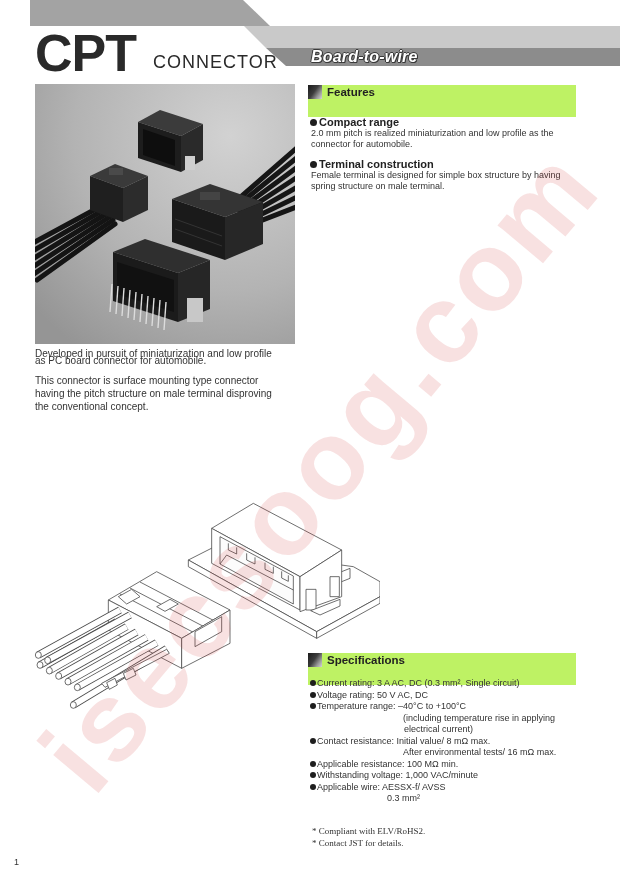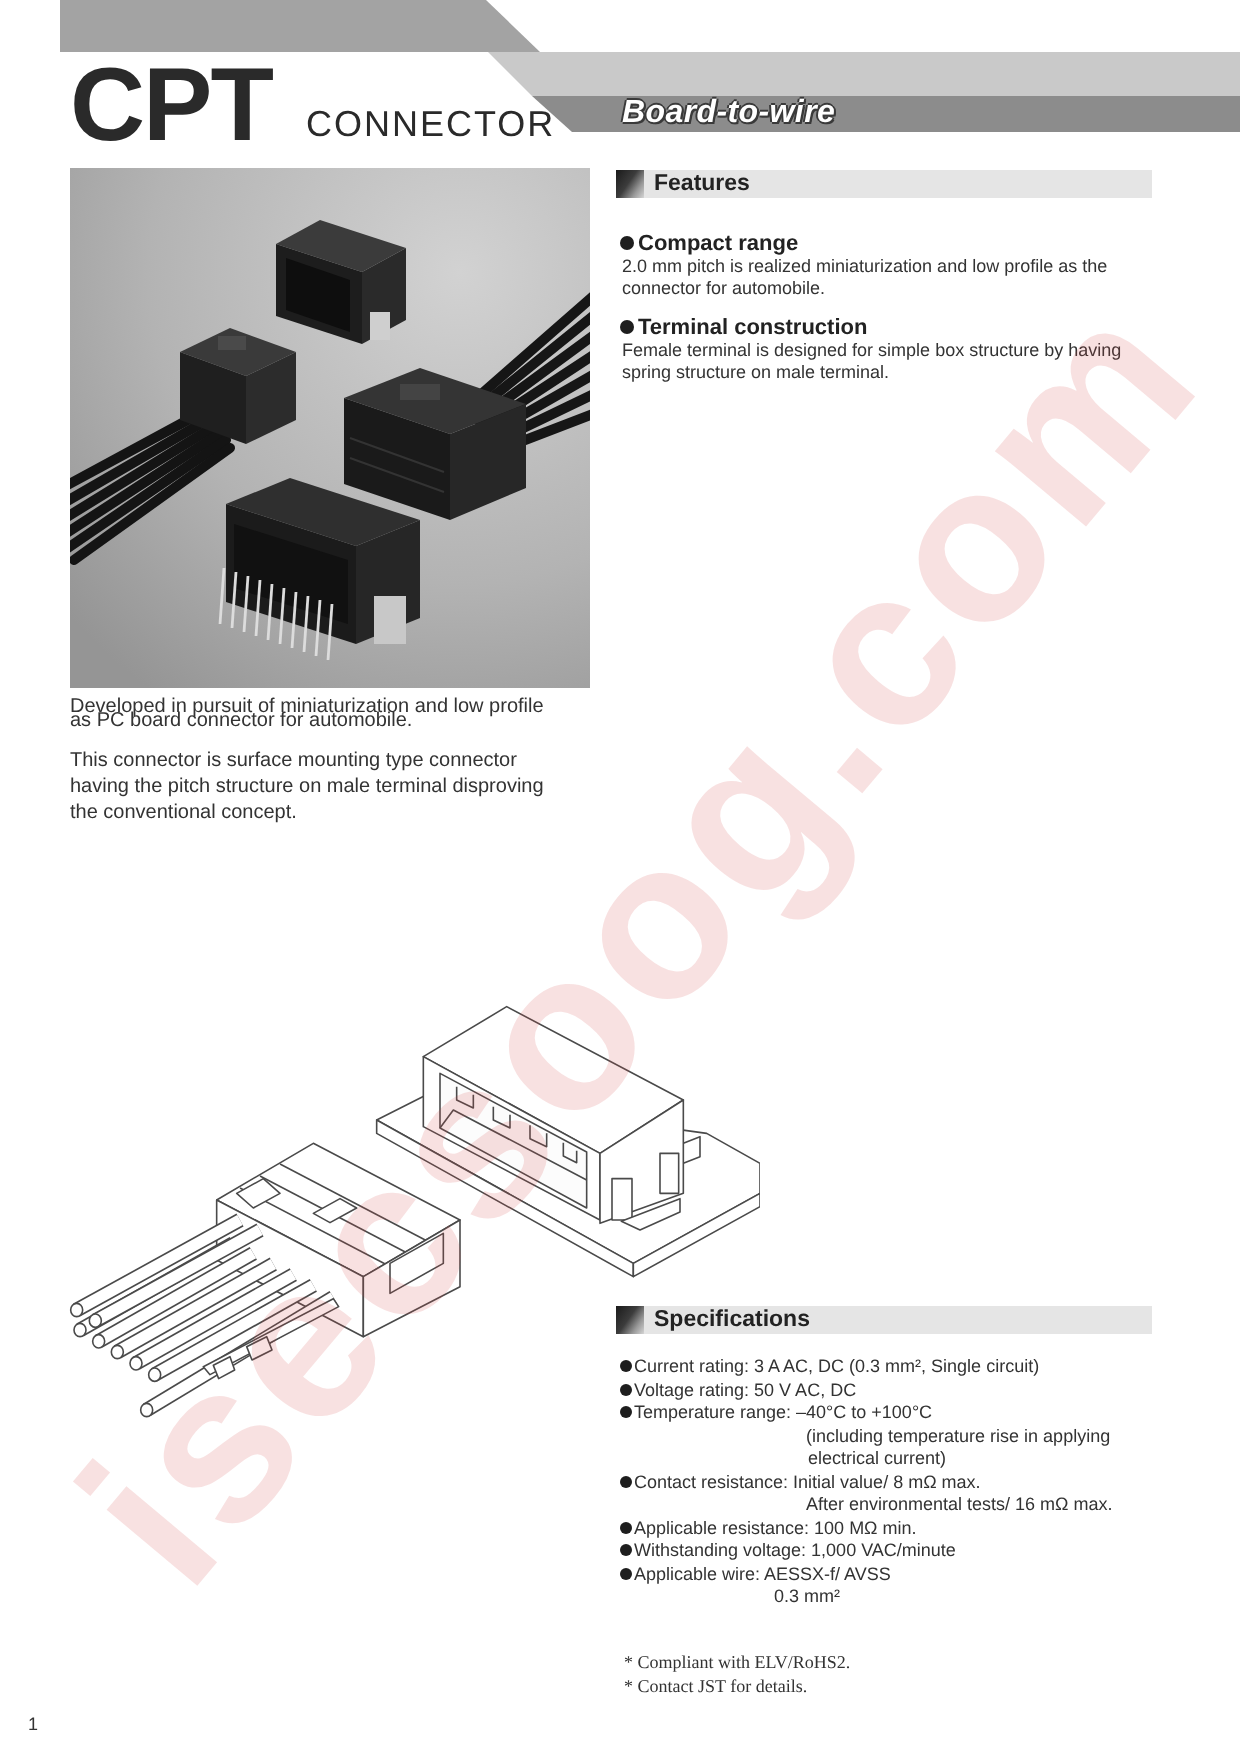--- a/index.html
+++ b/index.html
@@ -14,21 +14,21 @@
   .hdr-dark { left: 266px; top: 48px; width: 354px; height: 18px; background: #8c8c8c;
               clip-path: polygon(0 0, 354px 0, 354px 18px, 20px 18px); }
   .title-cpt { left: 35px; top: 32px; font-size: 52px; line-height: 42px; font-weight: bold;
                color: #2a2a2a; letter-spacing: -1px; white-space: nowrap; }
   .title-conn { left: 121px; top: 53px; font-size: 18px; line-height: 18px; font-weight: normal;
                 color: #2a2a2a; letter-spacing: 1px; white-space: nowrap; margin-left: 32px; }
   .category { left: 311px; top: 50px; font-size: 16px; line-height: 14px; font-weight: bold; font-style: italic;
               color: #ffffff; white-space: nowrap; letter-spacing: 0.2px;
               text-shadow: -1px 0 #3a3a3a, 1px 0 #3a3a3a, 0 -1px #3a3a3a, 0 1px #3a3a3a, 1px 1px #3a3a3a; }
   
-  .sec-bar { left: 308px; width: 268px; height: 14px; background: #e5e5e5; }
+  .sec-bar { left: 308px; width: 268px; height: 32px; background: #bef264; }
   .sec-bar .mark { position: absolute; left: 0; top: 0; width: 14px; height: 14px;
                    background: linear-gradient(125deg, #1a1a1a 0%, #3c3c3c 45%, #9a9a9a 75%, #d5d5d5 100%); }
   .sec-bar .label { position: absolute; left: 19px; top: 0; font-size: 11.5px; line-height: 14px;
                     font-weight: bold; color: #222222; white-space: nowrap; }
   .feat-h { left: 310px; font-size: 11px; line-height: 13px; font-weight: bold; color: #222; white-space: nowrap; }
   .feat-b { left: 311px; font-size: 9px; line-height: 11px; color: #333; white-space: nowrap; }
   .dot { display: inline-block; width: 7px; height: 7px; border-radius: 50%; background: #1e1e1e;
          margin-right: 2px; vertical-align: 0px; }
   .dot.sm { width: 6px; height: 6px; margin-right: 1px; vertical-align: 0px; }
   .desc { left: 35px; font-size: 10px; line-height: 13.3px; color: #333; white-space: nowrap; }

